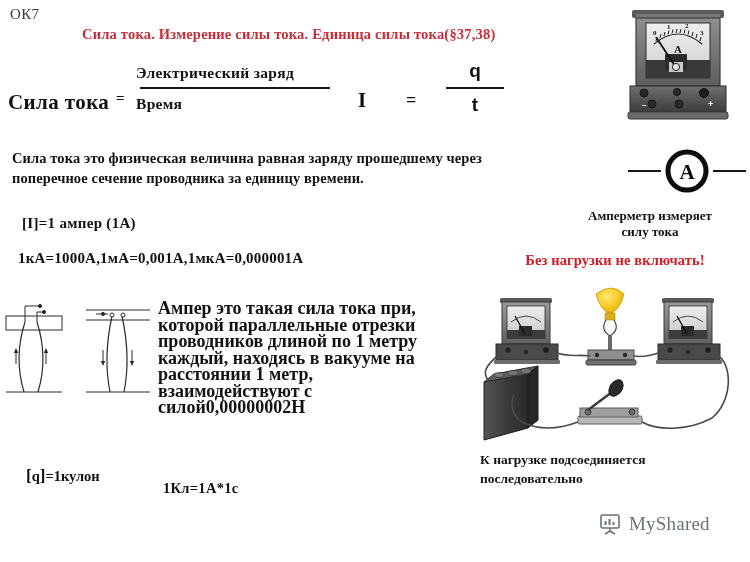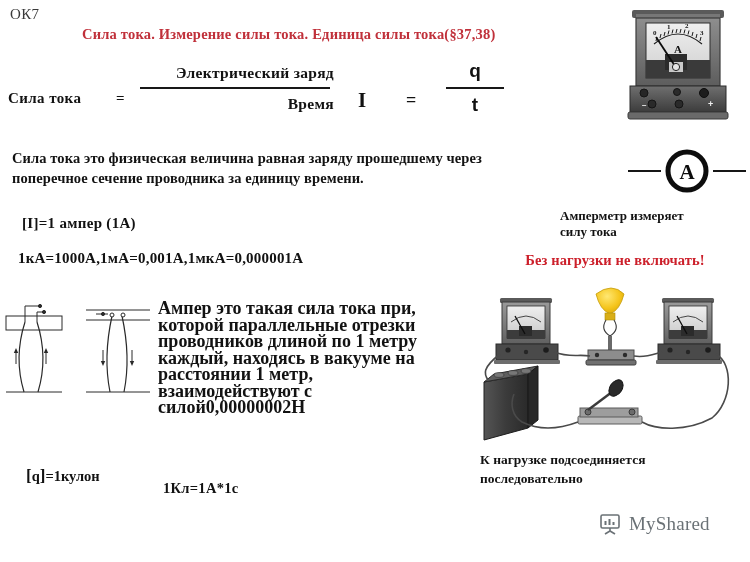--- a/index.html
+++ b/index.html
@@ -41,35 +41,35 @@
 
   
   #word-formula {
     left: 8px; top: 62px;
     width: 340px;
     height: 78px;
   }
   #word-formula .lhs {
     position: absolute;
     left: 0; top: 28px;
-    font-size: 15px;
+    font-size: 21px;
     font-weight: bold;
     letter-spacing: 0.4px;
   }
   #word-formula .eq {
     position: absolute;
     left: 108px; top: 28px;
     font-size: 15px;
     font-weight: bold;
   }
   #word-formula .frac {
     position: absolute;
     left: 128px; top: 0px;
     width: 198px;
-    text-align: right;
+    text-align: left;
   }
   #word-formula .num {
     font-size: 15.5px;
     font-weight: bold;
     letter-spacing: 0.3px;
     line-height: 22px;
   }
   #word-formula .bar {
     height: 2px;
     background: #181818;
@@ -159,20 +159,21 @@
     left: 163px; top: 480px;
     font-size: 14.5px;
     font-weight: bold;
     letter-spacing: 0.3px;
   }
 
   
   #ammeter-caption {
     left: 560px; top: 208px;
     width: 180px;
+    text-align: center;
     font-size: 13px;
     font-weight: bold;
     line-height: 16px;
   }
   #warning-text {
     left: 484px; top: 252px;
     width: 262px;
     text-align: center;
     font-size: 14.5px;
     font-weight: bold;

